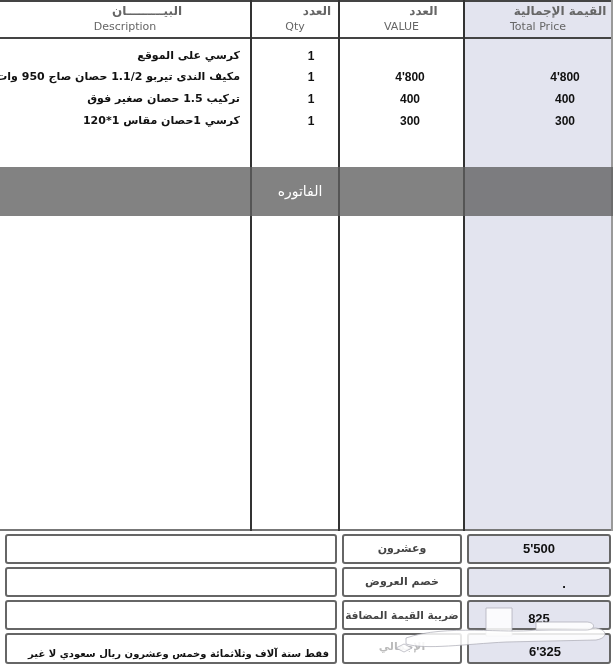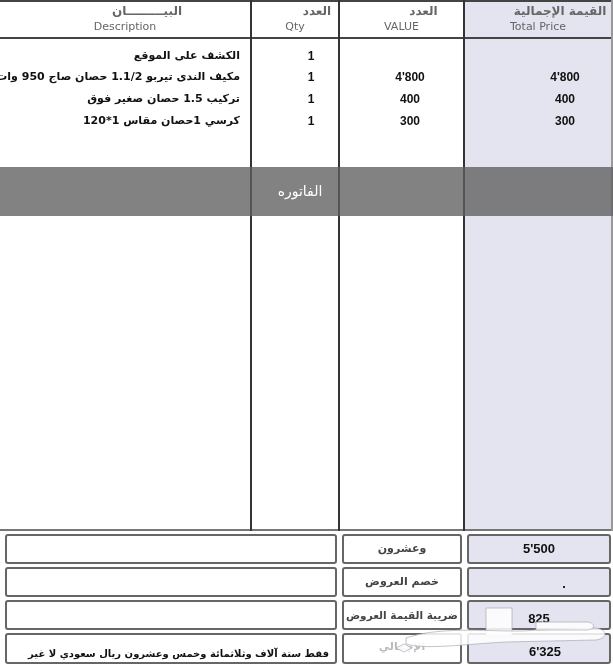--- a/index.html
+++ b/index.html
@@ -62,21 +62,21 @@
   <div class="hdr" style="left:340px;width:123px;">
     <div class="ar">العدد</div>
     <div class="en">VALUE</div>
   </div>
   <div class="hdr" style="left:465px;width:146px;">
     <div class="ar">القيمة الإجمالية</div>
     <div class="en">Total Price</div>
   </div>
 
   <div class="row" style="top:45px;">
-    <div class="cell desc">الكشف على الموقع</div>
+    <div class="cell desc">كرسي على الموقع</div>
     <div class="cell qty">1</div>
     <div class="cell val"></div>
     <div class="cell tot"></div>
   </div>
   <div class="row" style="top:66px;">
     <div class="cell desc">مكيف الندى تيربو 1.1/2 حصان صاج 950 وات</div>
     <div class="cell qty">1</div>
     <div class="cell val">4'800</div>
     <div class="cell tot">4'800</div>
   </div>
@@ -108,21 +108,21 @@
   <div class="summary-box" style="left:5px;top:567px;width:332px;height:30px;"></div>
   <div class="summary-box" style="left:342px;top:567px;width:120px;height:30px;">
     <div class="s-label" style="line-height:26px;">خصم العروض</div>
   </div>
   <div class="summary-box total" style="left:467px;top:567px;width:144px;height:30px;">
     <div class="s-value" style="line-height:30px;padding-left:50px;">.</div>
   </div>
 
   <div class="summary-box" style="left:5px;top:600px;width:332px;height:30px;"></div>
   <div class="summary-box" style="left:342px;top:600px;width:120px;height:30px;">
-    <div class="s-label" style="line-height:26px;font-size:10.5px;">ضريبة القيمة العروض</div>
+    <div class="s-label" style="line-height:26px;font-size:10.5px;">ضريبة القيمة المضافة</div>
   </div>
   <div class="summary-box total" style="left:467px;top:600px;width:144px;height:30px;">
     <div class="s-value" style="line-height:34px;">825</div>
   </div>
 
   <div class="summary-box" style="left:5px;top:633px;width:332px;height:31px;">
     <div class="words">فقط ستة آلاف وثلاثمائة وخمس وعشرون ريال سعودي لا غير</div>
   </div>
   <div class="summary-box" style="left:342px;top:633px;width:120px;height:31px;">
     <div class="s-label" style="line-height:24px;color:#bbb;">الإجمالي</div>

